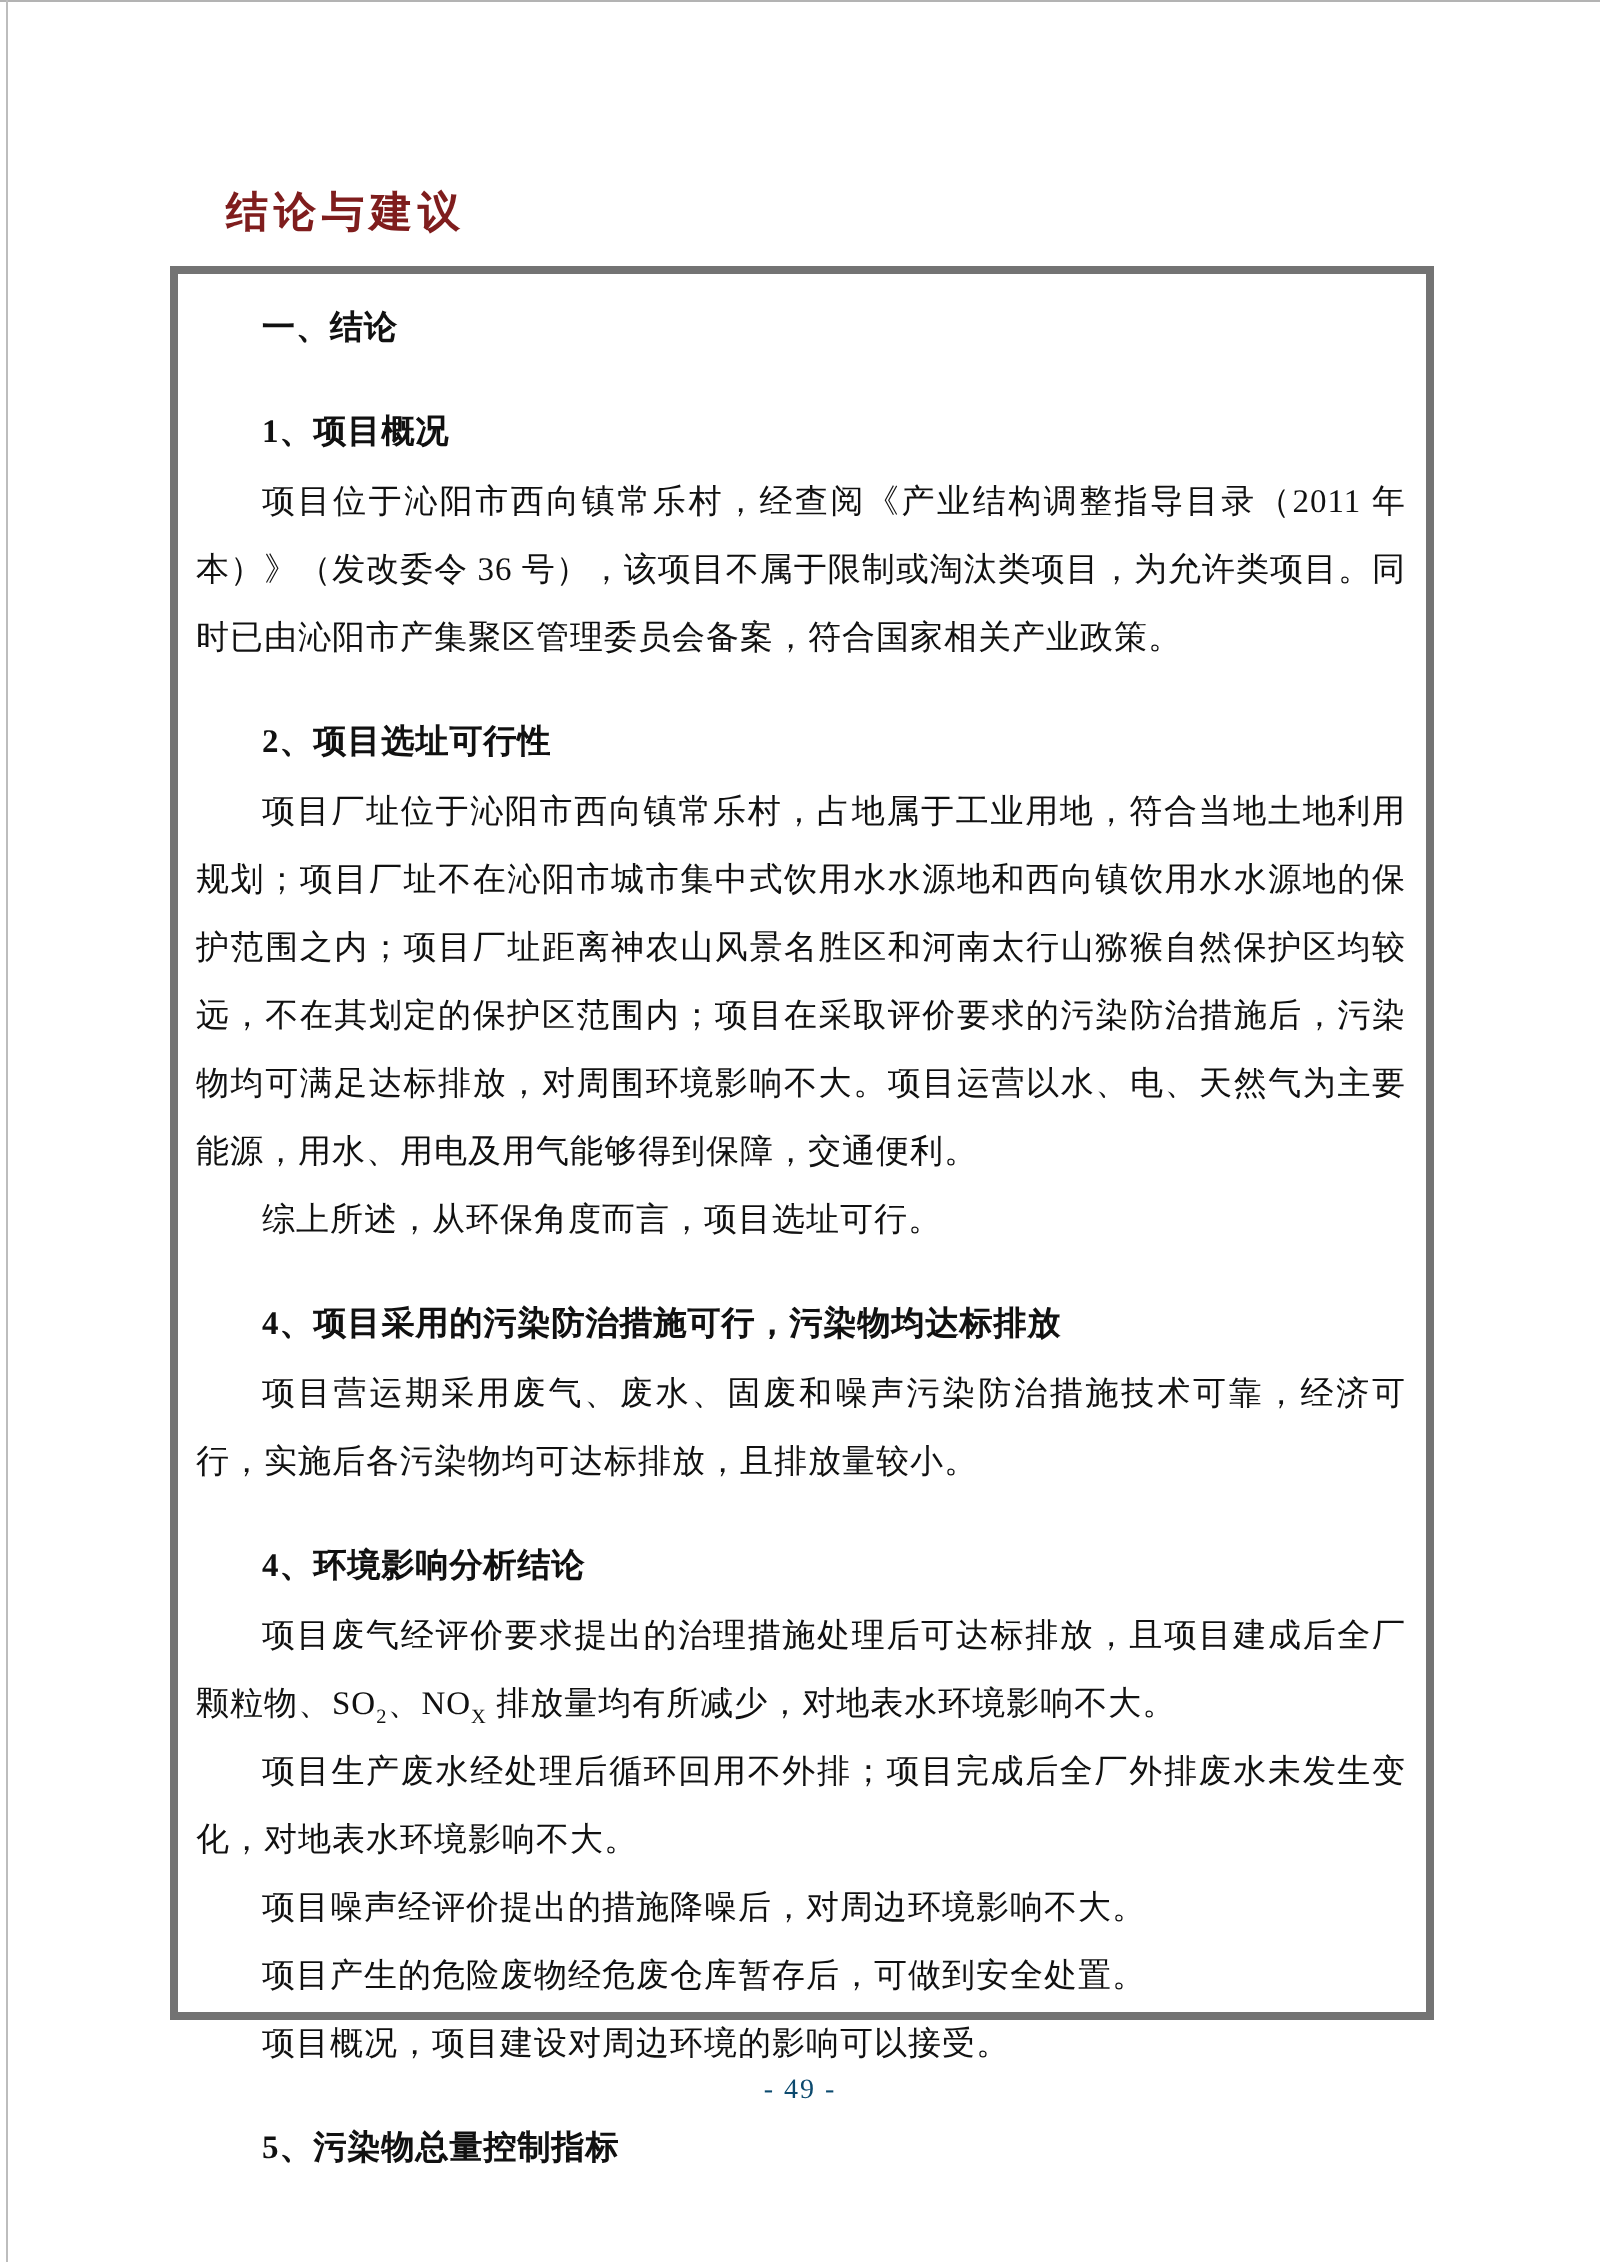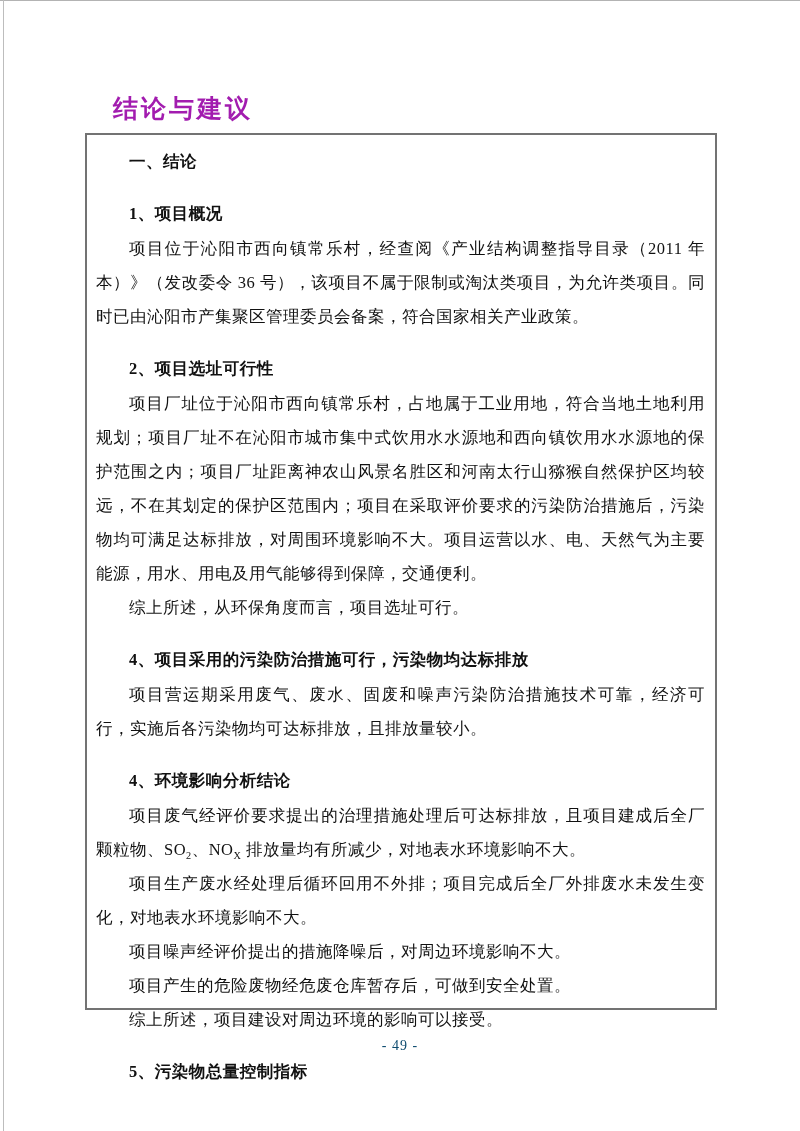--- a/index.html
+++ b/index.html
@@ -22,33 +22,33 @@
     position: absolute;
     left: 3px; top: 0;
     width: 1px; height: 1131px;
     background: #bdbdbd;
   }
   .doc-title {
     position: absolute;
     left: 113px;
     top: 92px;
     font-family: "DejaVu Sans", "Liberation Sans", sans-serif;
-    font-size: 25px;
+    font-size: 21px;
     font-weight: bold;
     letter-spacing: 3px;
-    color: #a21caf;
+    color: #7f1d1d;
   }
   .doc-box {
     position: absolute;
     left: 85px;
     top: 133px;
     width: 632px;
     height: 877px;
     box-sizing: border-box;
-    border: 2px solid #737373;
+    border: 4px solid #737373;
     padding: 7px 10px 0 9px;
   }
   .doc-box p, .doc-box h2, .doc-box h3 {
     margin: 0;
     font-size: 16.5px;
     line-height: 34px;
     text-align: justify;
     text-indent: 2em;
     letter-spacing: 0.5px;
   }
@@ -96,17 +96,17 @@
   <h3>2、项目选址可行性</h3>
   <p>项目厂址位于沁阳市西向镇常乐村，占地属于工业用地，符合当地土地利用规划；项目厂址不在沁阳市城市集中式饮用水水源地和西向镇饮用水水源地的保护范围之内；项目厂址距离神农山风景名胜区和河南太行山猕猴自然保护区均较远，不在其划定的保护区范围内；项目在采取评价要求的污染防治措施后，污染物均可满足达标排放，对周围环境影响不大。项目运营以水、电、天然气为主要能源，用水、用电及用气能够得到保障，交通便利。</p>
   <p>综上所述，从环保角度而言，项目选址可行。</p>
   <h3>4、项目采用的污染防治措施可行，污染物均达标排放</h3>
   <p>项目营运期采用废气、废水、固废和噪声污染防治措施技术可靠，经济可行，实施后各污染物均可达标排放，且排放量较小。</p>
   <h3>4、环境影响分析结论</h3>
   <p><span>项目废气经评价要求提出的治理措施处理后可达标排放，且项目建成后全厂颗粒物、SO</span><sub>2</sub><span>、NO</span><sub>X</sub><span> 排放量均有所减少，对地表水环境影响不大。</span></p>
   <p>项目生产废水经处理后循环回用不外排；项目完成后全厂外排废水未发生变化，对地表水环境影响不大。</p>
   <p>项目噪声经评价提出的措施降噪后，对周边环境影响不大。</p>
   <p>项目产生的危险废物经危废仓库暂存后，可做到安全处置。</p>
-  <p>综上所述，项目建设对周边环境的影响可以接受。</p>
+  <p>项目概况，项目建设对周边环境的影响可以接受。</p>
   <h3>5、污染物总量控制指标</h3>
 </div>
 
 <div class="page-footer">- 49 -</div>
 
 </body></html>

